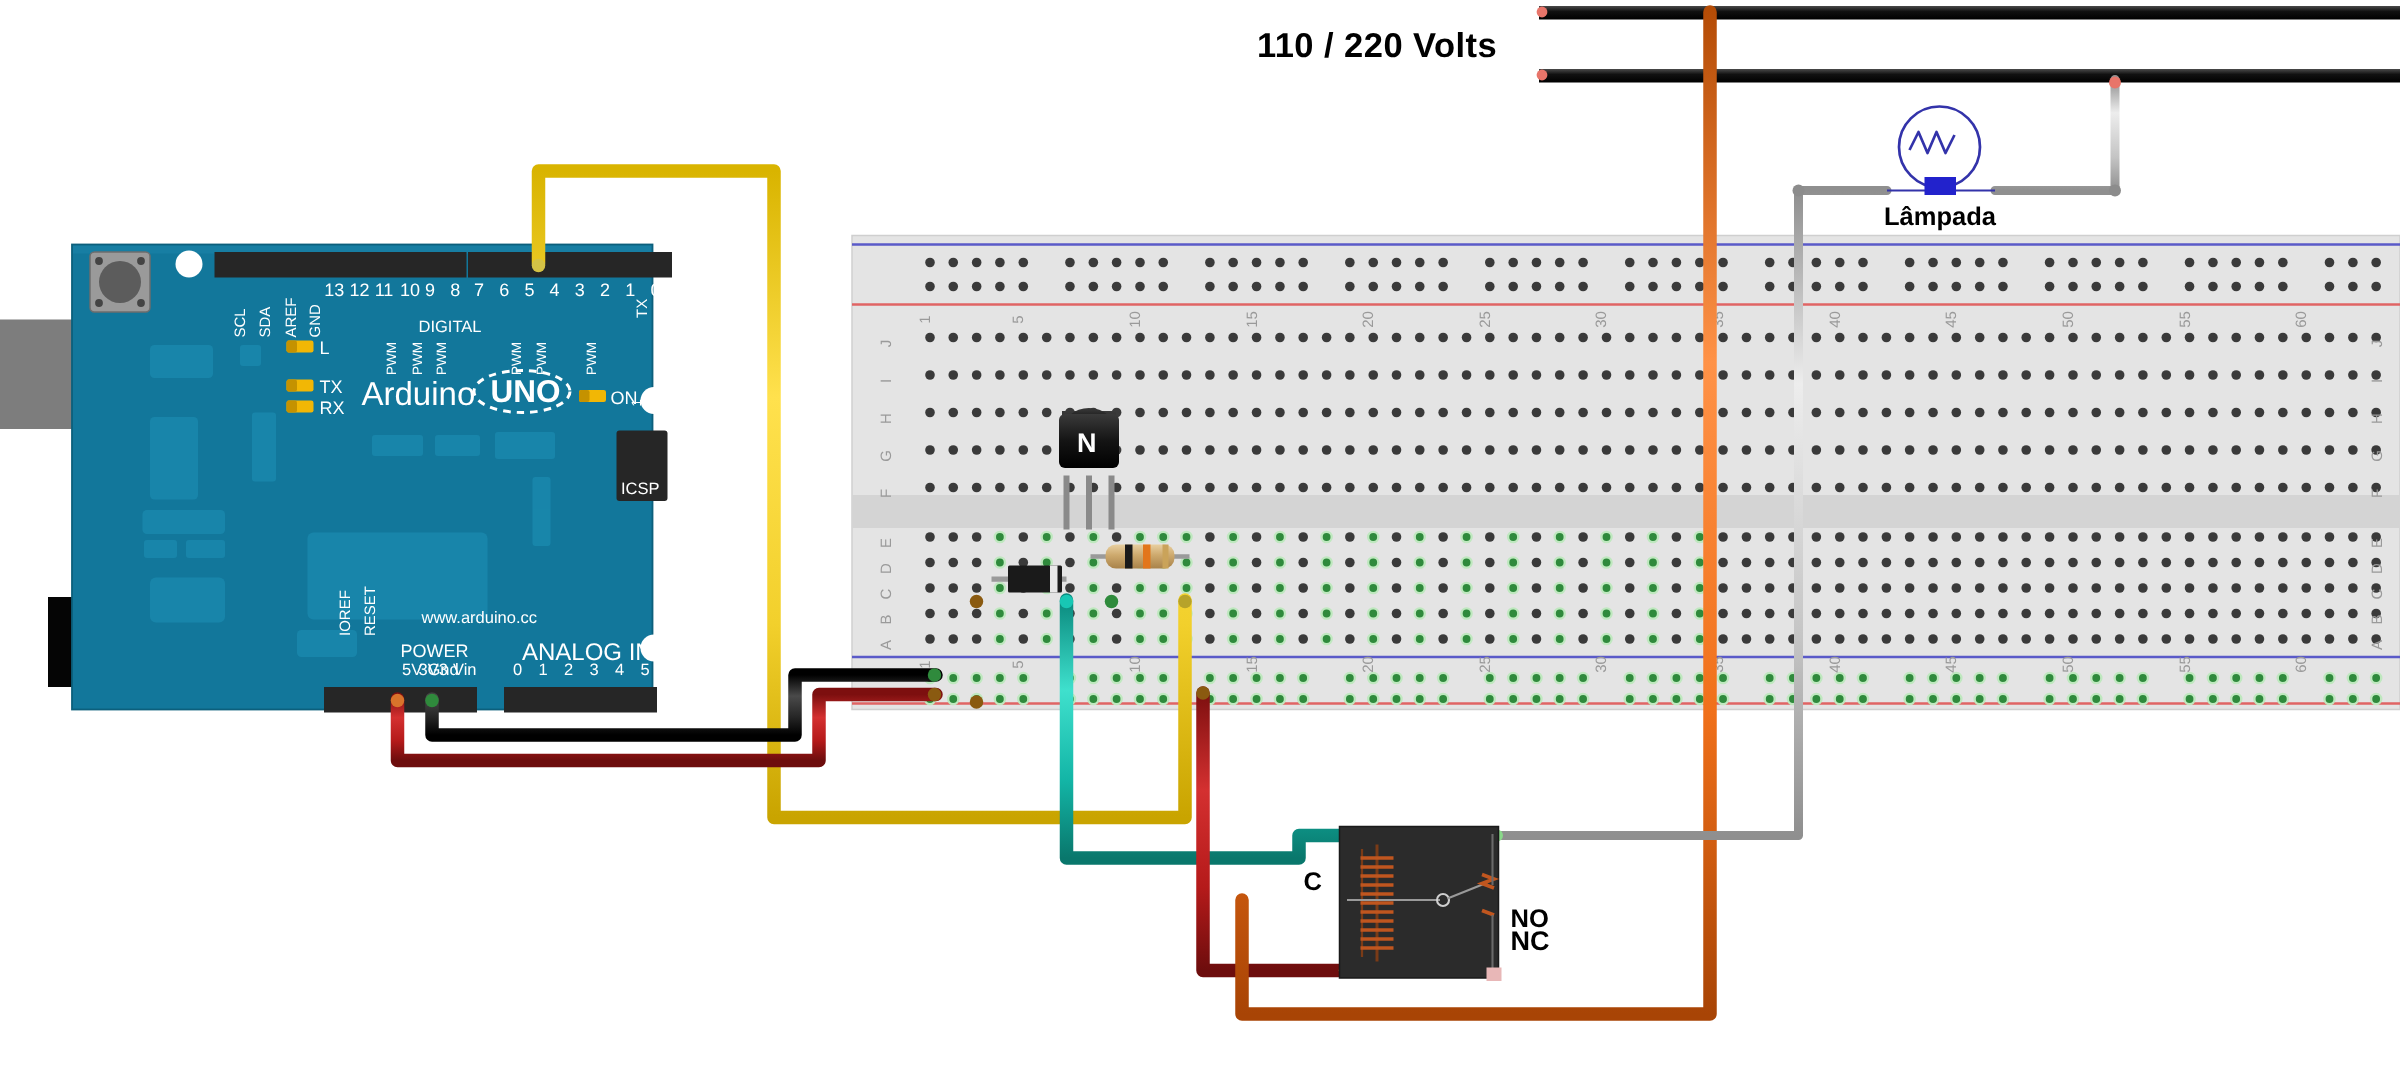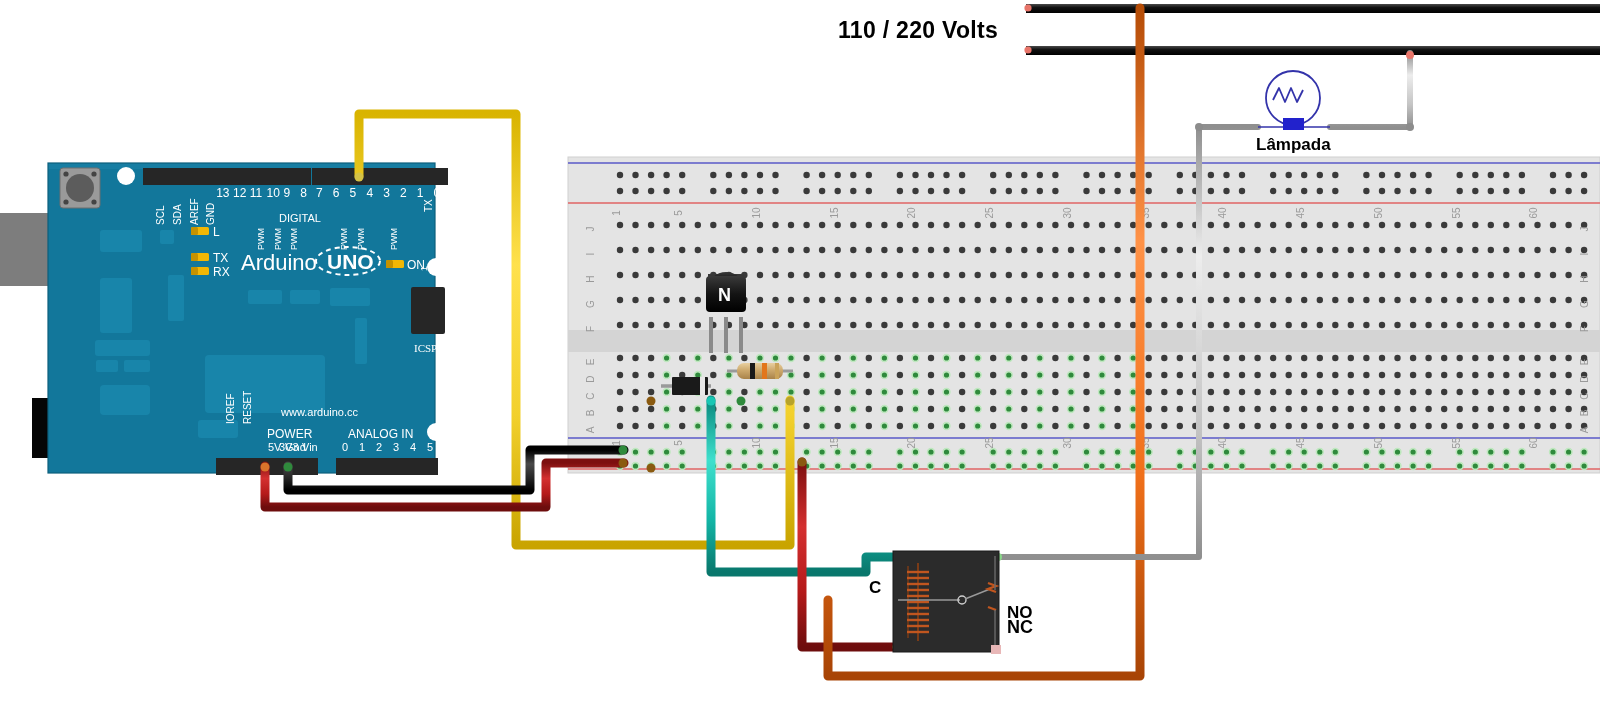--- a/index.html
+++ b/index.html
@@ -1169,31 +1169,31 @@
 
   <div class="lbl" style="left:1256px;top:135px;font-size:17px;">Lâmpada</div>
 
   <div class="lbl" style="left:869px;top:578px;font-size:17px;">C</div>
   <div class="lbl" style="left:1007px;top:562px;font-size:17px;margin-top:41px;">NO</div>
   <div class="lbl" style="left:1007px;top:617px;font-size:18px;">NC</div>
 
   <div class="lbl" style="left:241px;top:250px;font-size:22px;color:#fff;font-weight:normal;">Arduino</div>
   <div class="lbl" style="left:327px;top:250px;font-size:21px;color:#fff;">UNO</div>
   <div class="lbl" style="left:281px;top:406px;font-size:11px;color:#fff;font-weight:normal;">www.arduino.cc</div>
-  <div class="lbl" style="left:414px;top:342px;font-size:11px;color:#fff;font-weight:normal;font-family:Liberation Serif, serif;">ICSP</div>
+  <div class="lbl" style="left:414px;top:320px;font-size:11px;color:#fff;font-weight:normal;">ICSP</div>
   <div class="lbl" style="left:419px;top:271px;font-size:9px;color:#fff;font-weight:normal;transform:rotate(-90deg);transform-origin:left top;">1</div>
 
   <div class="lbl" style="left:213px;top:225px;font-size:12px;color:#fff;font-weight:normal;">L</div>
   <div class="lbl" style="left:213px;top:251px;font-size:12px;color:#fff;font-weight:normal;">TX</div>
   <div class="lbl" style="left:213px;top:265px;font-size:12px;color:#fff;font-weight:normal;">RX</div>
   <div class="lbl" style="left:407px;top:258px;font-size:12px;color:#fff;font-weight:normal;">ON</div>
 
   <div class="lbl" style="left:279px;top:200px;font-size:11px;color:#fff;font-weight:normal;margin-top:12px;">DIGITAL</div>
   <div class="lbl" style="left:267px;top:427px;font-size:12px;color:#fff;font-weight:normal;">POWER</div>
-  <div class="lbl" style="left:348px;top:427px;font-size:12px;color:#fff;font-weight:normal;">ANALOG IN</div>
+  <div class="lbl" style="left:348px;top:427px;font-size:16px;color:#fff;font-weight:normal;">ANALOG IN</div>
 
   <div id="dyn-labels">
       <div class="lbl" style="left: 155px; top: 225px; font-size: 10px; color: rgb(255, 255, 255); font-weight: normal; transform: rotate(-90deg); transform-origin: left top;">SCL</div>
       <div class="lbl" style="left: 171.8px; top: 225px; font-size: 10px; color: rgb(255, 255, 255); font-weight: normal; transform: rotate(-90deg); transform-origin: left top;">SDA</div>
       <div class="lbl" style="left: 188.6px; top: 225px; font-size: 10px; color: rgb(255, 255, 255); font-weight: normal; transform: rotate(-90deg); transform-origin: left top;">AREF</div>
       <div class="lbl" style="left: 205.4px; top: 225px; font-size: 10px; color: rgb(255, 255, 255); font-weight: normal; transform: rotate(-90deg); transform-origin: left top;">GND</div>
       <div class="lbl" style="left: 216.2px; top: 186px; font-size: 12px; color: rgb(255, 255, 255); font-weight: normal;">13</div>
       <div class="lbl" style="left: 233px; top: 186px; font-size: 12px; color: rgb(255, 255, 255); font-weight: normal;">12</div>
       <div class="lbl" style="left: 249.8px; top: 186px; font-size: 12px; color: rgb(255, 255, 255); font-weight: normal;">11</div>
       <div class="lbl" style="left: 255.8px; top: 250px; font-size: 9px; color: rgb(255, 255, 255); font-weight: normal; transform: rotate(-90deg); transform-origin: left top;">PWM</div>

